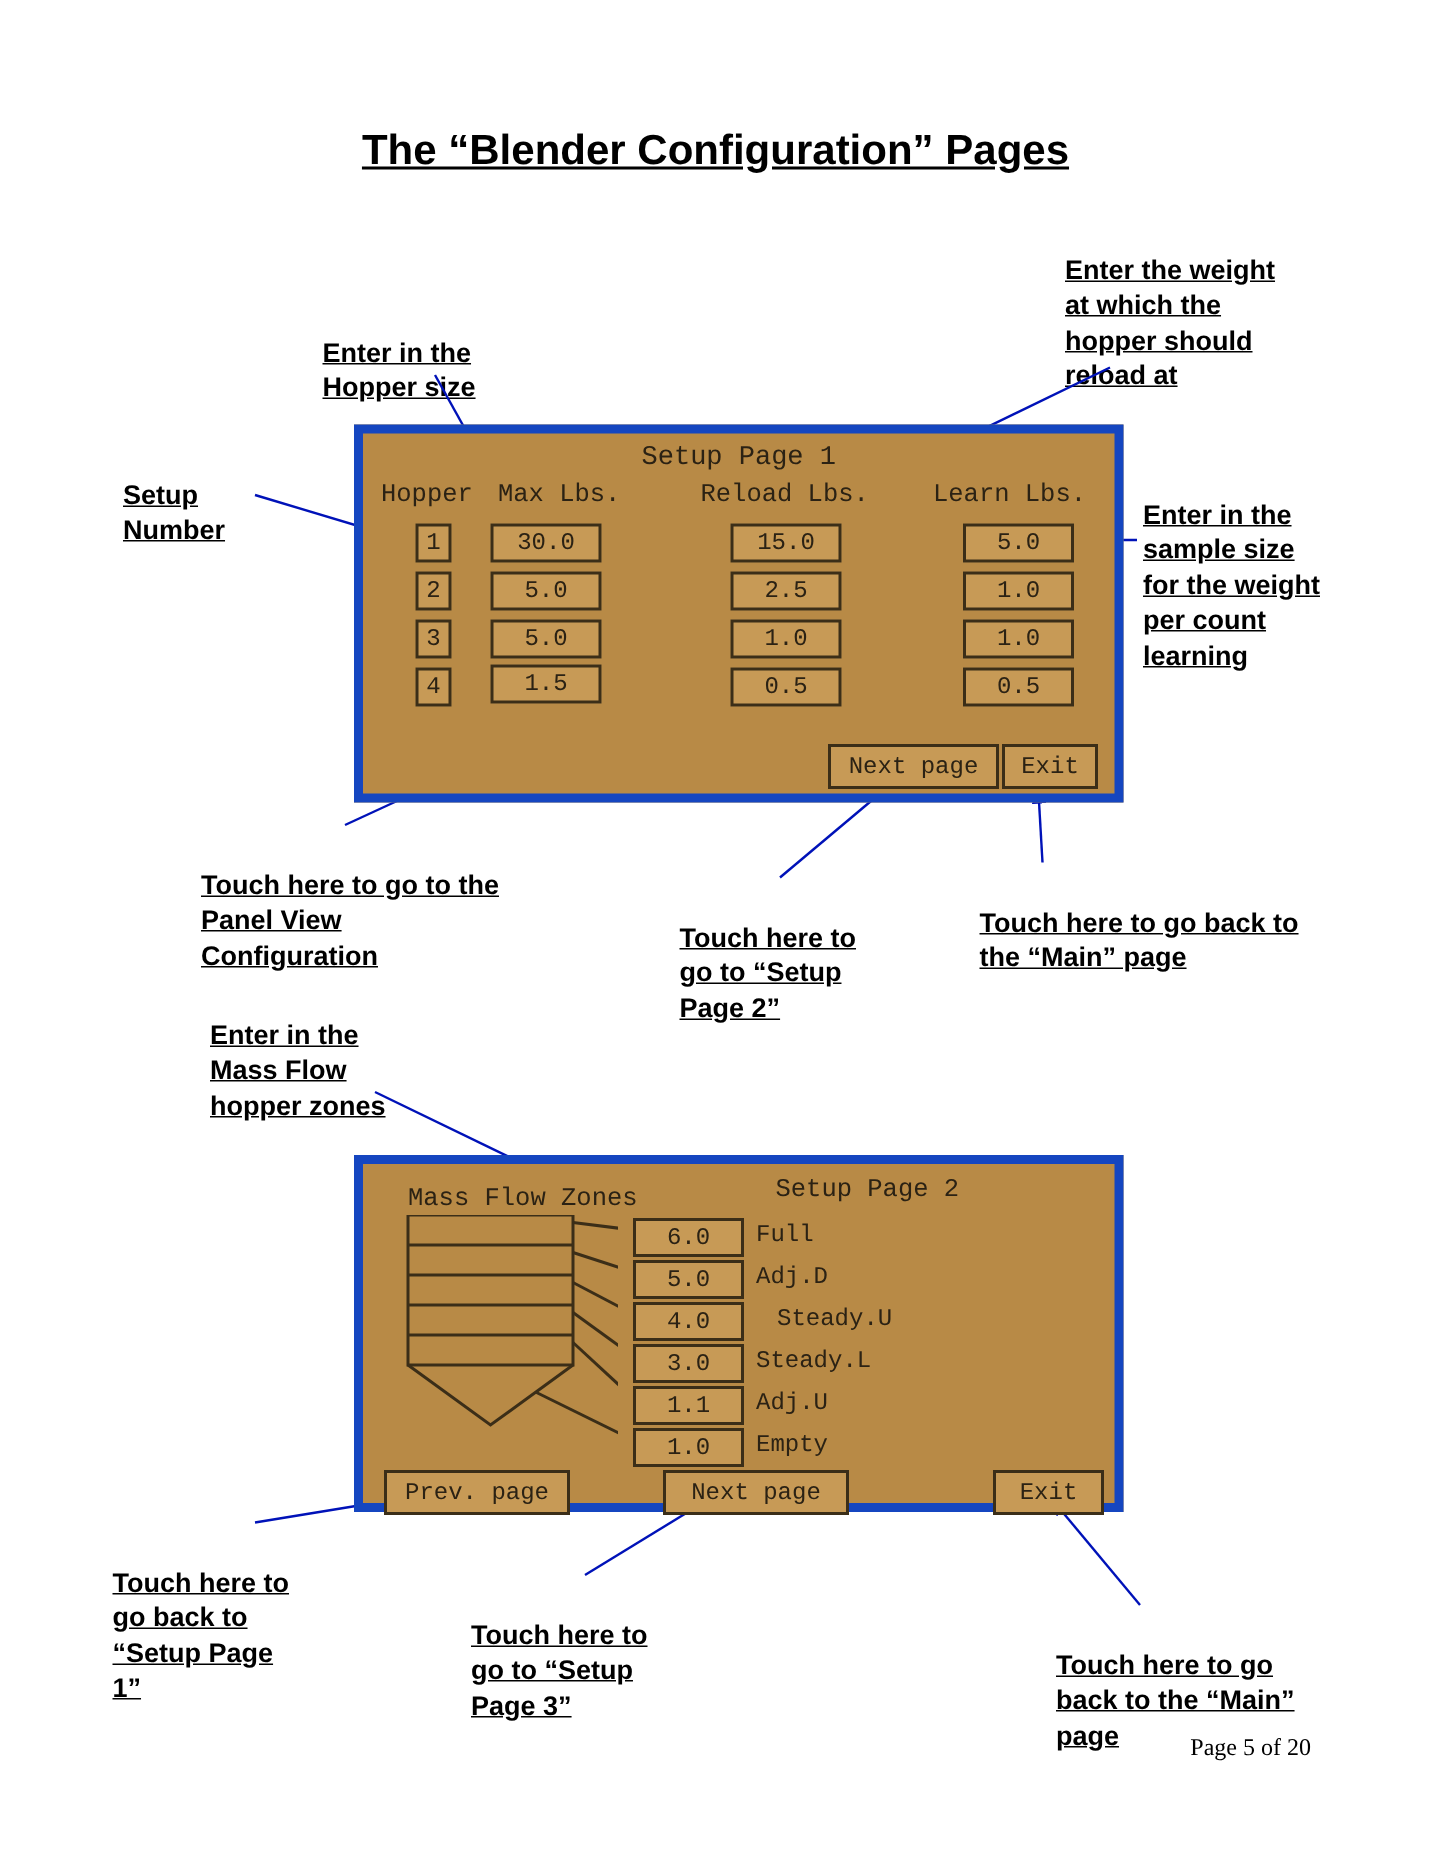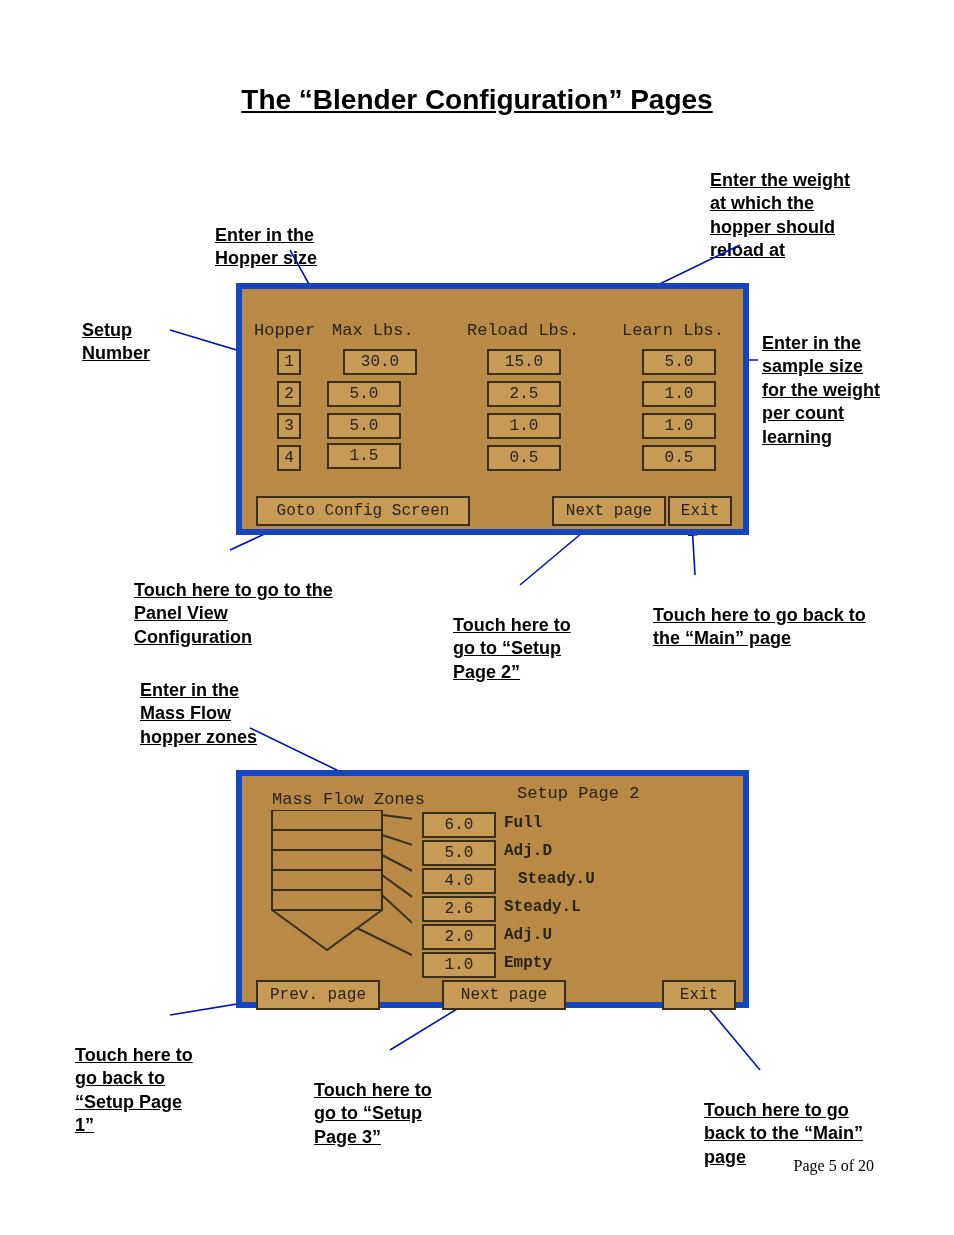--- a/index.html
+++ b/index.html
@@ -86,21 +86,20 @@
     border: 2px solid #3b2e18;
     background: #c79a56;
     font-size: 16px;
     text-align: center;
     height: 26px;
     line-height: 26px;
   }
   .hmi .label {
     position: absolute;
     font-size: 16px;
-    font-weight: bold;
   }
   .hopper-shape {
     position: absolute;
   }
 </style>
 </head>
 <body>
 
 <div class="page-title">The “Blender Configuration” Pages</div>
 
@@ -142,46 +141,46 @@
 
     <line x1="170" y1="1015" x2="280" y2="997"></line>
 
     <line x1="390" y1="1050" x2="475" y2="998"></line>
 
     <line x1="760" y1="1070" x2="700" y2="998"></line>
   </g>
 </svg>
 
 <div class="hmi" style="left:236px; top:283px; width:513px; height:252px;">
+  <div class="title-row">Setup Page 1</div>
   <div class="hdr" style="left:12px; top:32px;">Hopper</div>
   <div class="hdr" style="left:90px; top:32px;">Max Lbs.</div>
   <div class="hdr" style="left:225px; top:32px;">Reload Lbs.</div>
   <div class="hdr" style="left:380px; top:32px;">Learn Lbs.</div>
 
   <div class="num-box" style="left:35px; top:60px;">1</div>
-  <div class="val-box" style="left:85px; top:60px;margin-left:16px;">30.0</div>
+  <div class="val-box" style="left:85px; top:60px;">30.0</div>
   <div class="val-box" style="left:245px; top:60px;">15.0</div>
   <div class="val-box" style="left:400px; top:60px;">5.0</div>
 
   <div class="num-box" style="left:35px; top:92px;">2</div>
   <div class="val-box" style="left:85px; top:92px;">5.0</div>
   <div class="val-box" style="left:245px; top:92px;">2.5</div>
   <div class="val-box" style="left:400px; top:92px;">1.0</div>
 
   <div class="num-box" style="left:35px; top:124px;">3</div>
   <div class="val-box" style="left:85px; top:124px;">5.0</div>
   <div class="val-box" style="left:245px; top:124px;">1.0</div>
   <div class="val-box" style="left:400px; top:124px;">1.0</div>
 
   <div class="num-box" style="left:35px; top:156px;">4</div>
   <div class="val-box" style="left:85px; top:154px;font-family:Liberation Mono, monospace;">1.5</div>
   <div class="val-box" style="left:245px; top:156px;">0.5</div>
   <div class="val-box" style="left:400px; top:156px;">0.5</div>
 
-  <div class="btn" style="left:14px; top:207px; width:210px;">Goto Config Screen</div>
   <div class="btn" style="left:310px; top:207px; width:110px;">Next page</div>
   <div class="btn" style="left:426px; top:207px; width:60px;">Exit</div>
 </div>
 
 <div class="hmi" style="left:236px; top:770px; width:513px; height:238px;">
   <div class="hdr" style="left:275px; top:8px;">Setup Page 2</div>
   <div class="hdr" style="left:30px; top:14px;">Mass Flow Zones</div>
 
   <svg class="hopper-shape" width="150" height="170" style="left:20px; top:34px;">
     <g stroke="#3b2e18" stroke-width="2" fill="none">
@@ -200,23 +199,23 @@
       <line x1="95" y1="118" x2="160" y2="150"></line>
     </g>
   </svg>
 
   <div class="val-box" style="left:180px; top:36px;">6.0</div>
   <div class="label" style="left:262px; top:38px;">Full</div>
   <div class="val-box" style="left:180px; top:64px;">5.0</div>
   <div class="label" style="left:262px; top:66px;">Adj.D</div>
   <div class="val-box" style="left:180px; top:92px;">4.0</div>
   <div class="label" style="left:262px; top:94px;margin-left:14px;">Steady.U</div>
-  <div class="val-box" style="left:180px; top:120px;">2.6</div>
+  <div class="val-box" style="left:180px; top:120px;">3.0</div>
   <div class="label" style="left:262px; top:122px;">Steady.L</div>
-  <div class="val-box" style="left:180px; top:148px;">2.0</div>
+  <div class="val-box" style="left:180px; top:148px;">1.1</div>
   <div class="label" style="left:262px; top:150px;">Adj.U</div>
   <div class="val-box" style="left:180px; top:176px;">1.0</div>
   <div class="label" style="left:262px; top:178px;">Empty</div>
 
   <div class="btn" style="left:14px; top:204px; width:120px;">Prev. page</div>
   <div class="btn" style="left:200px; top:204px; width:120px;">Next page</div>
   <div class="btn" style="left:420px; top:204px; width:70px;">Exit</div>
 </div>
 
 <div class="footer">Page 5 of 20</div>

